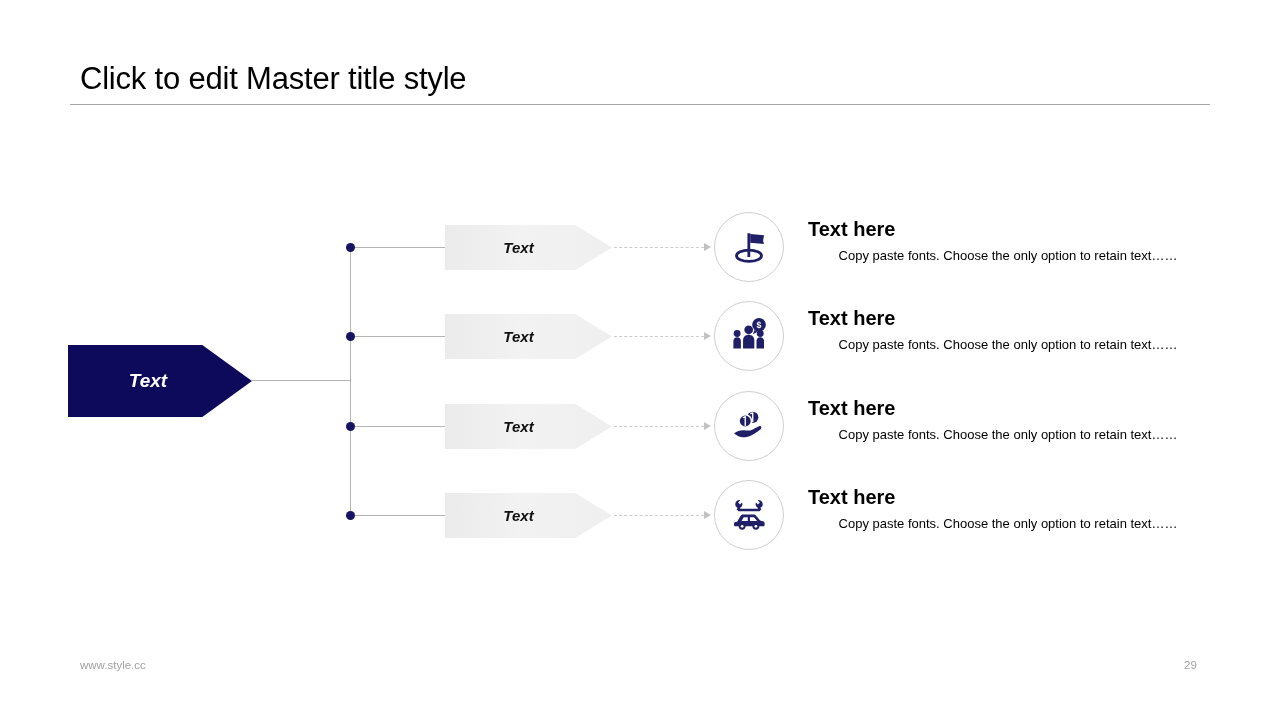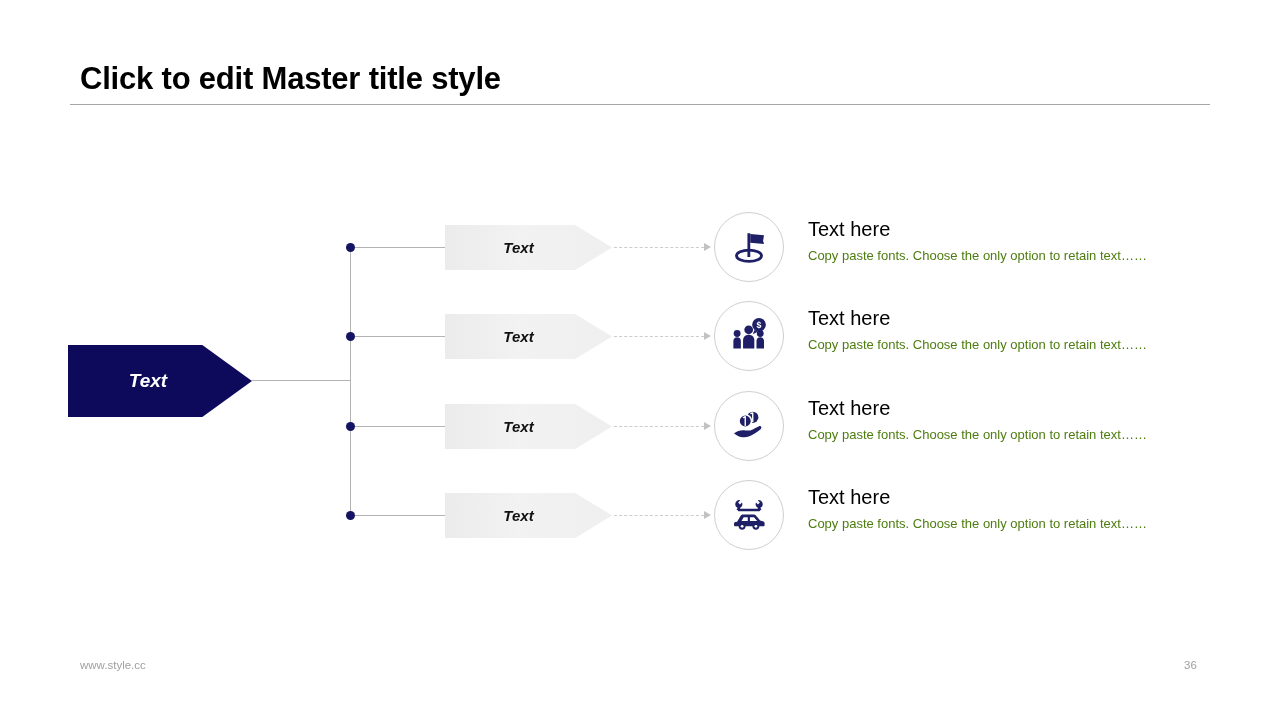--- a/index.html
+++ b/index.html
@@ -15,21 +15,21 @@
     font-family: "Liberation Sans", sans-serif;
     -webkit-font-smoothing: antialiased;
   }
 
   
   .slide-title {
     position: absolute;
     left: 80px;
     top: 61px;
     font-size: 31px;
-    font-weight: bold;
+    font-weight: normal;
     color: #000000;
     letter-spacing: -0.2px;
     white-space: nowrap;
   }
   .title-rule {
     position: absolute;
     left: 70px;
     top: 104px;
     width: 1140px;
     height: 1px;
@@ -168,31 +168,32 @@
   }
 
   
   .text-block {
     position: absolute;
     left: 808px;
     width: 400px;
   }
   .text-heading {
     font-size: 20px;
-    font-weight: normal;
+    font-weight: bold;
     color: #000000;
     line-height: 1;
     margin: 0 0 10px 0;
   }
   .text-body {
     font-size: 13px;
-    color: #4d7c0f;
+    color: #000000;
     line-height: 1;
     margin: 0;
     white-space: nowrap;
+    text-align: center;
   }
 
   
   .footer-url {
     position: absolute;
     left: 80px;
     top: 659px;
     font-size: 11.5px;
     color: #a0a0a0;
   }
@@ -318,13 +319,13 @@
     </div>
     <div class="text-block" style="top:16px">
       <div class="text-heading">Text here</div>
       <div class="text-body">Copy paste fonts. Choose the only option to retain text……</div>
     </div>
   </div>
 
 </div>
 
 <div class="footer-url">www.style.cc</div>
-<div class="footer-page">36</div>
+<div class="footer-page">29</div>
 
 </body></html>

